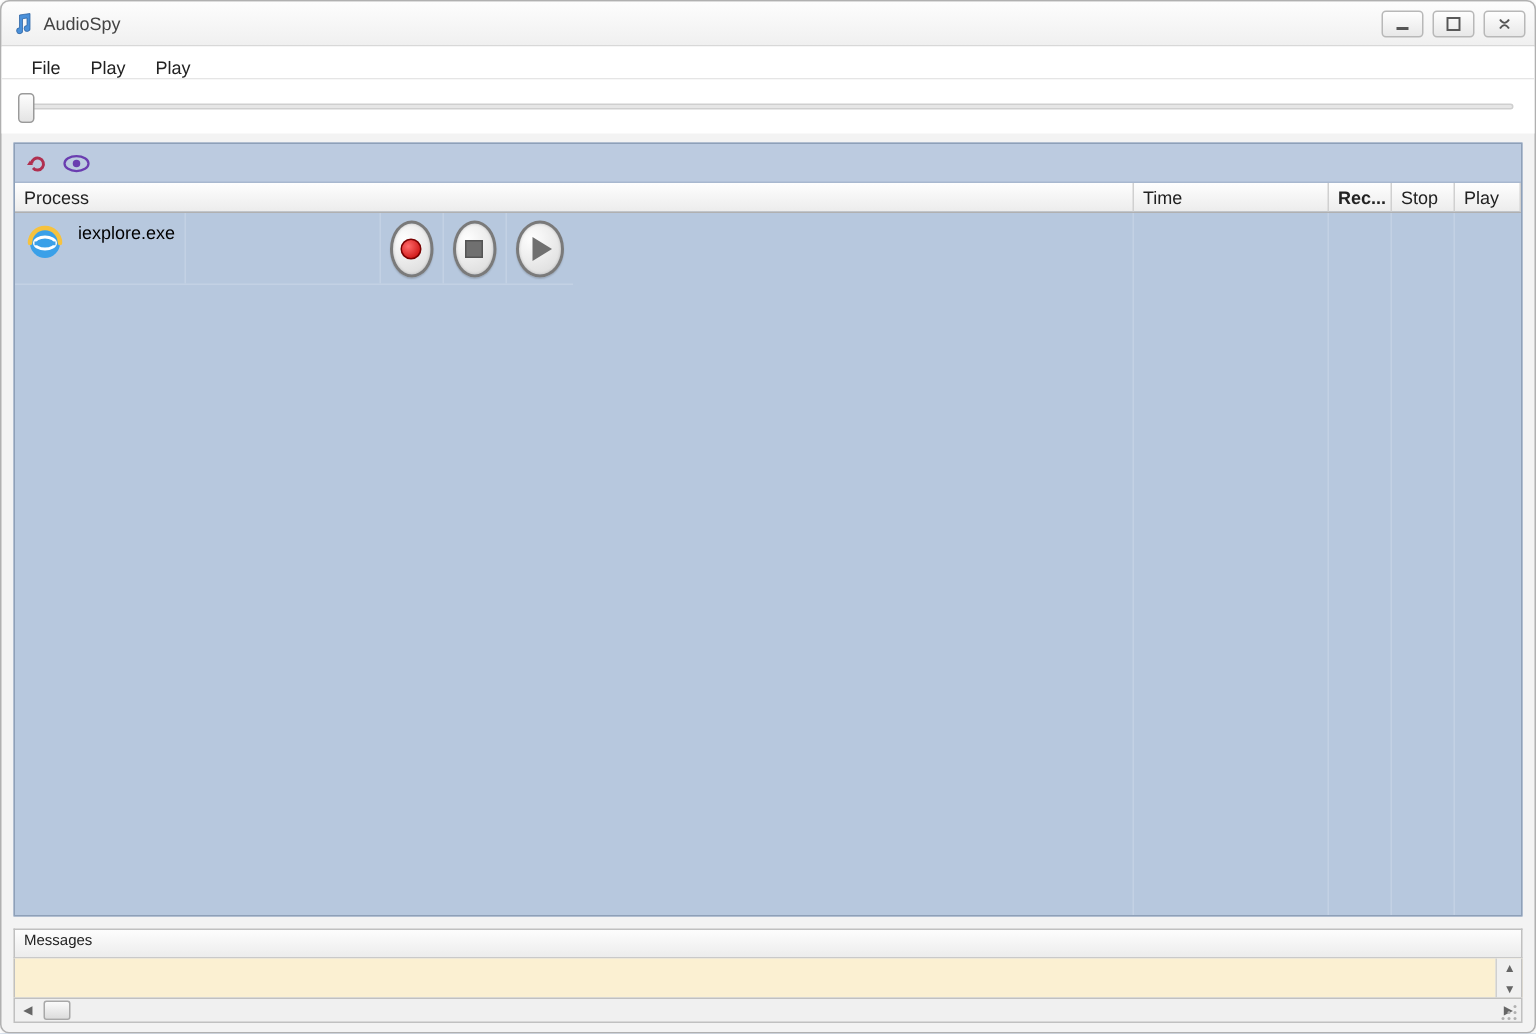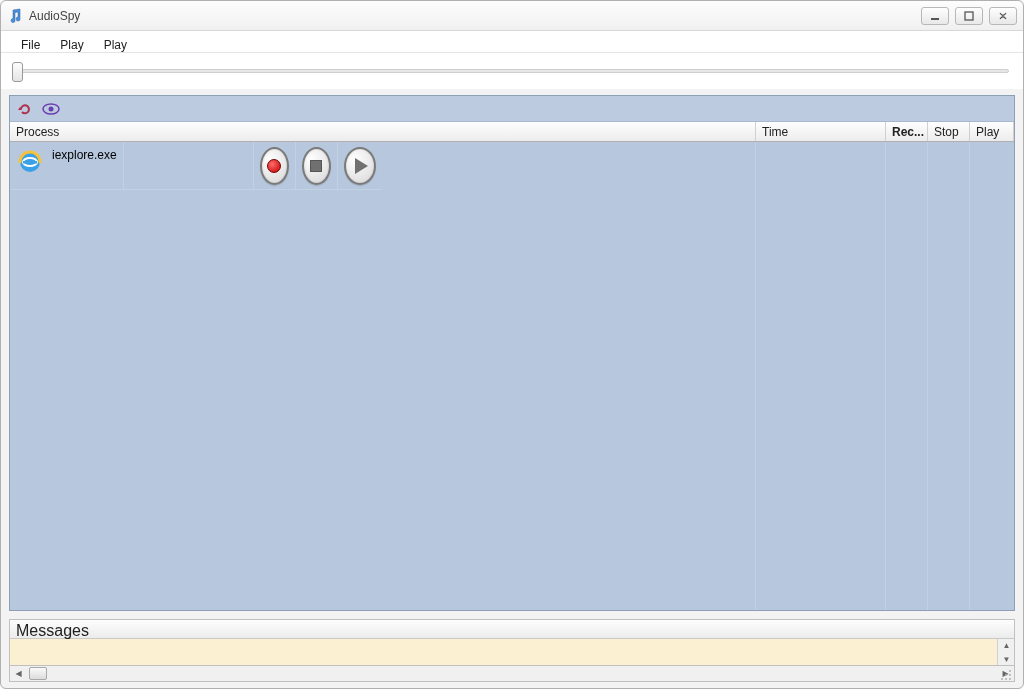--- a/index.html
+++ b/index.html
@@ -175,21 +175,21 @@
     border-bottom: 8px solid transparent;
     margin-left: 3px;
   }
   .messages-header {
     margin: 4px 8px 0 8px;
     height: 20px;
     background: linear-gradient(#fdfdfd,#ececec);
     border: 1px solid #c0c0c0;
     border-bottom: 1px solid #c9c9c9;
     padding: 2px 6px;
-    font-size: 16px;
+    font-size: 10px;
     color: #222;
   }
   .messages-body {
     margin: 0 8px 0 8px;
     height: 26px;
     background: #fbf0d2;
     border-left: 1px solid #c0c0c0;
     border-right: 1px solid #c0c0c0;
     display: flex;
   }

